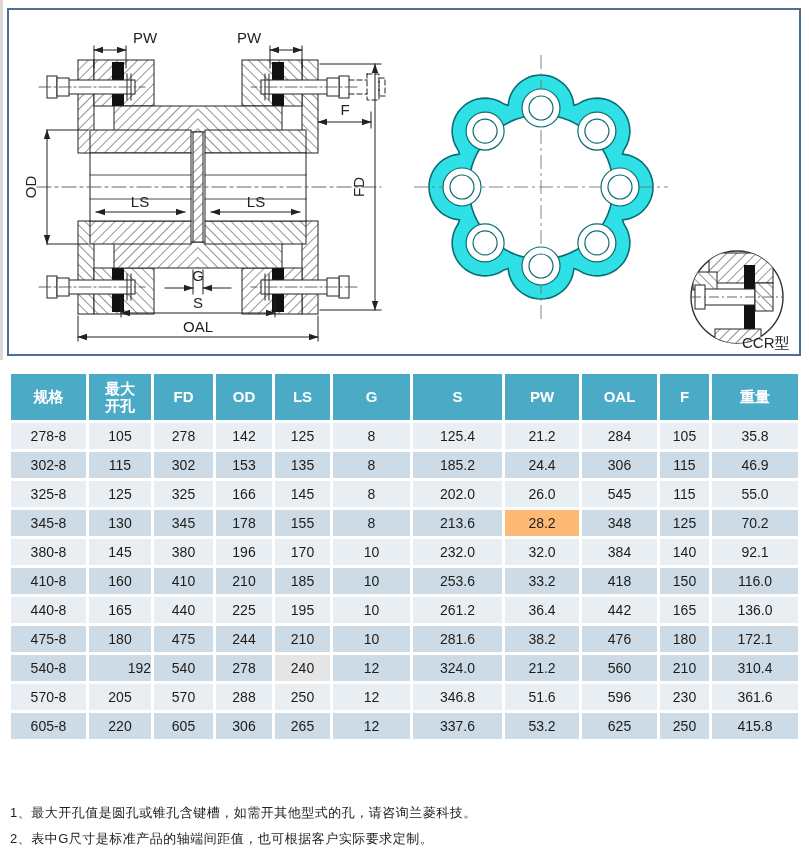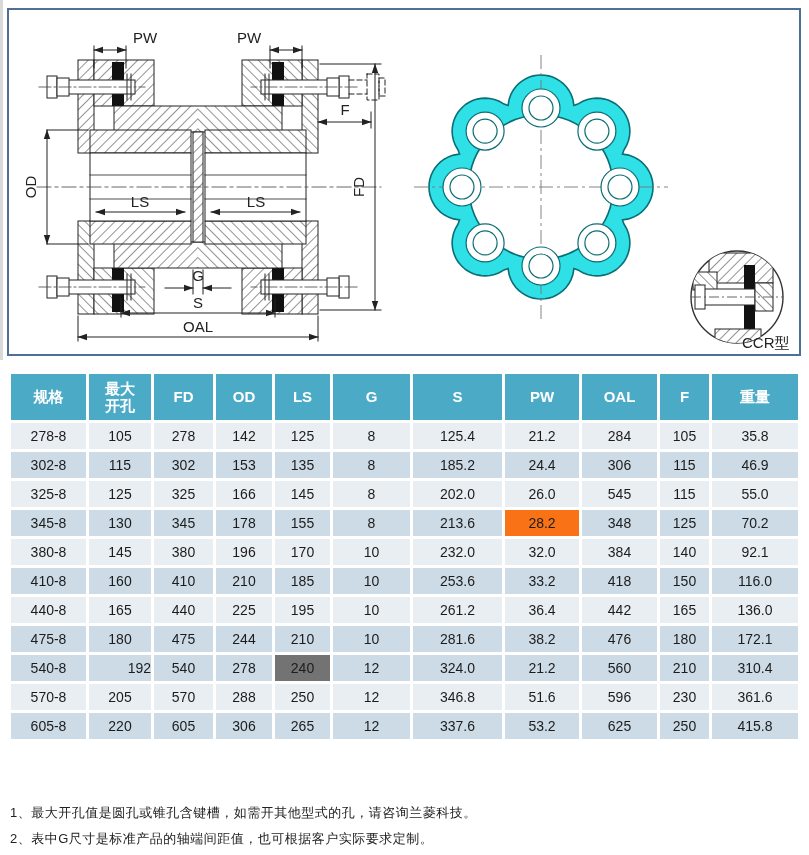--- a/index.html
+++ b/index.html
@@ -258,21 +258,21 @@
           <td style="background: rgb(233, 238, 243);">55.0</td>
         </tr>
         <tr>
           <td style="background: rgb(204, 219, 230);">345-8</td>
           <td style="background: rgb(204, 219, 230);">130</td>
           <td style="background: rgb(204, 219, 230);">345</td>
           <td style="background: rgb(204, 219, 230);">178</td>
           <td style="background: rgb(204, 219, 230);">155</td>
           <td style="background: rgb(204, 219, 230);">8</td>
           <td style="background: rgb(204, 219, 230);">213.6</td>
-          <td style="background: #f97316;">28.2</td>
+          <td style="background: #fdba74;">28.2</td>
           <td style="background: rgb(204, 219, 230);">348</td>
           <td style="background: rgb(204, 219, 230);">125</td>
           <td style="background: rgb(204, 219, 230);">70.2</td>
         </tr>
         <tr>
           <td style="background: rgb(233, 238, 243);">380-8</td>
           <td style="background: rgb(233, 238, 243);">145</td>
           <td style="background: rgb(233, 238, 243);">380</td>
           <td style="background: rgb(233, 238, 243);">196</td>
           <td style="background: rgb(233, 238, 243);">170</td>
@@ -320,21 +320,21 @@
           <td style="background: rgb(204, 219, 230);">38.2</td>
           <td style="background: rgb(204, 219, 230);">476</td>
           <td style="background: rgb(204, 219, 230);">180</td>
           <td style="background: rgb(204, 219, 230);">172.1</td>
         </tr>
         <tr>
           <td style="background: rgb(204, 219, 230);">540-8</td>
           <td style="background: rgb(204, 219, 230); text-align: right;">192</td>
           <td style="background: rgb(204, 219, 230);">540</td>
           <td style="background: rgb(204, 219, 230);">278</td>
-          <td style="background: #737373;">240</td>
+          <td style="background: #e5e5e5;">240</td>
           <td style="background: rgb(204, 219, 230);">12</td>
           <td style="background: rgb(204, 219, 230);">324.0</td>
           <td style="background: rgb(204, 219, 230);">21.2</td>
           <td style="background: rgb(204, 219, 230);">560</td>
           <td style="background: rgb(204, 219, 230);">210</td>
           <td style="background: rgb(204, 219, 230);">310.4</td>
         </tr>
         <tr>
           <td style="background: rgb(233, 238, 243);">570-8</td>
           <td style="background: rgb(233, 238, 243);">205</td>

